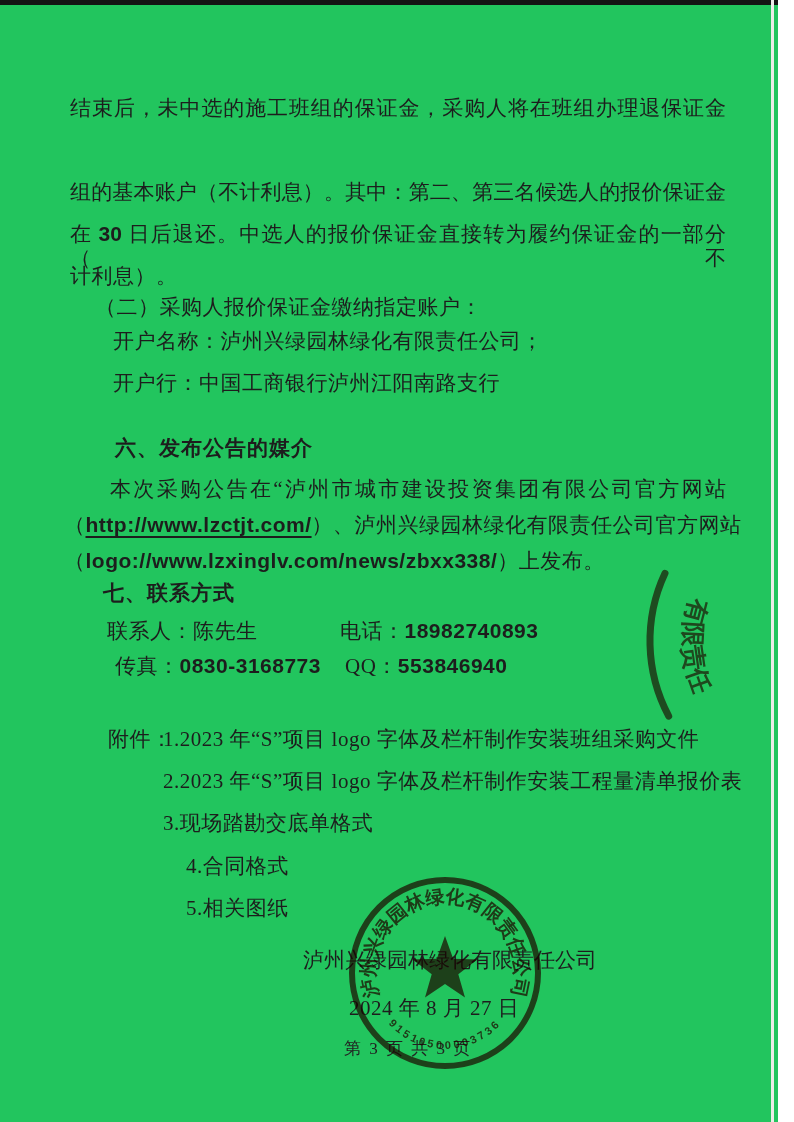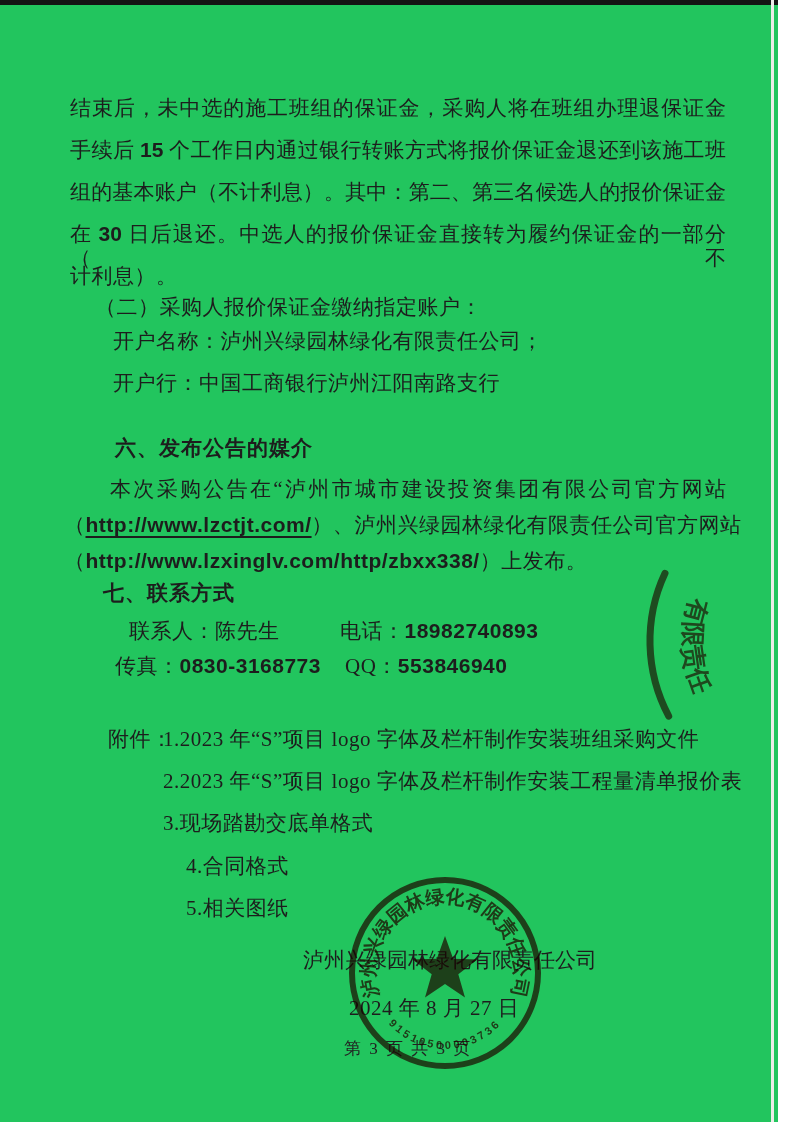--- a/index.html
+++ b/index.html
@@ -49,36 +49,35 @@
 </style>
 </head>
 <body>
 
 <div class="page">
 
   <div class="scan-bar"></div>
   <div class="scan-edge"></div>
 
   <div class="line j" style="left:70px;top:96px;width:656px;">结束后，未中选的施工班组的保证金，采购人将在班组办理退保证金</div>
-  <div class="line j" style="left:70px;top:138px;width:656px;"><span>手续后 </span><span class="num">15</span><span> 个工作日内通过银行转账方式将报价保证金退还到该施工班</span></div>
   <div class="line j" style="left:70px;top:180px;width:656px;">组的基本账户（不计利息）。其中：第二、第三名候选人的报价保证金</div>
   <div class="line j" style="left:70px;top:222px;width:656px;"><span>在 </span><span class="num">30</span><span> 日后退还。中选人的报价保证金直接转为履约保证金的一部分（不</span></div>
   <div class="line" style="left:70px;top:264px;">计利息）。</div>
 
   <div class="line" style="left:95px;top:295px;">（二）采购人报价保证金缴纳指定账户：</div>
   <div class="line" style="left:113px;top:329px;"><span>开户名称：</span><span>泸州兴绿园林绿化有限责任公司；</span></div>
   <div class="line" style="left:113px;top:371px;"><span>开户行：</span><span>中国工商银行泸州江阳南路支行</span></div>
 
   <div class="line hd" style="left:115px;top:436px;">六、发布公告的媒介</div>
   <div class="line j" style="left:110px;top:477px;width:616px;">本次采购公告在“泸州市城市建设投资集团有限公司官方网站</div>
   <div class="line" style="left:64px;top:513px;"><span>（</span><span class="url u">http://www.lzctjt.com/</span><span>）、泸州兴绿园林绿化有限责任公司官方网站</span></div>
-  <div class="line" style="left:64px;top:549px;"><span>（</span><span class="url">http://www.lzxinglv.com/http/zbxx338/</span><span>）上发布。</span></div>
+  <div class="line" style="left:64px;top:549px;"><span>（</span><span class="url">logo://www.lzxinglv.com/news/zbxx338/</span><span>）上发布。</span></div>
 
   <div class="line hd" style="left:103px;top:581px;">七、联系方式</div>
-  <div class="line" style="left:129px;top:619px;"><span>联系人：</span><span>陈先生</span></div>
+  <div class="line" style="left:107px;top:619px;"><span>联系人：</span><span>陈先生</span></div>
   <div class="line" style="left:340px;top:619px;"><span>电话：</span><span class="num">18982740893</span></div>
   <div class="line" style="left:115px;top:654px;"><span>传真：</span><span class="num">0830-3168773</span></div>
   <div class="line" style="left:345px;top:654px;"><span>QQ：</span><span class="num">553846940</span></div>
 
   <div class="line" style="left:108px;top:727px;">附件：</div>
   <div class="line" style="left:163px;top:727px;">1.2023 年“S”项目 logo 字体及栏杆制作安装班组采购文件</div>
   <div class="line" style="left:163px;top:769px;">2.2023 年“S”项目 logo 字体及栏杆制作安装工程量清单报价表</div>
   <div class="line" style="left:163px;top:811px;">3.现场踏勘交底单格式</div>
   <div class="line" style="left:186px;top:854px;">4.合同格式</div>
   <div class="line" style="left:186px;top:896px;">5.相关图纸</div>

